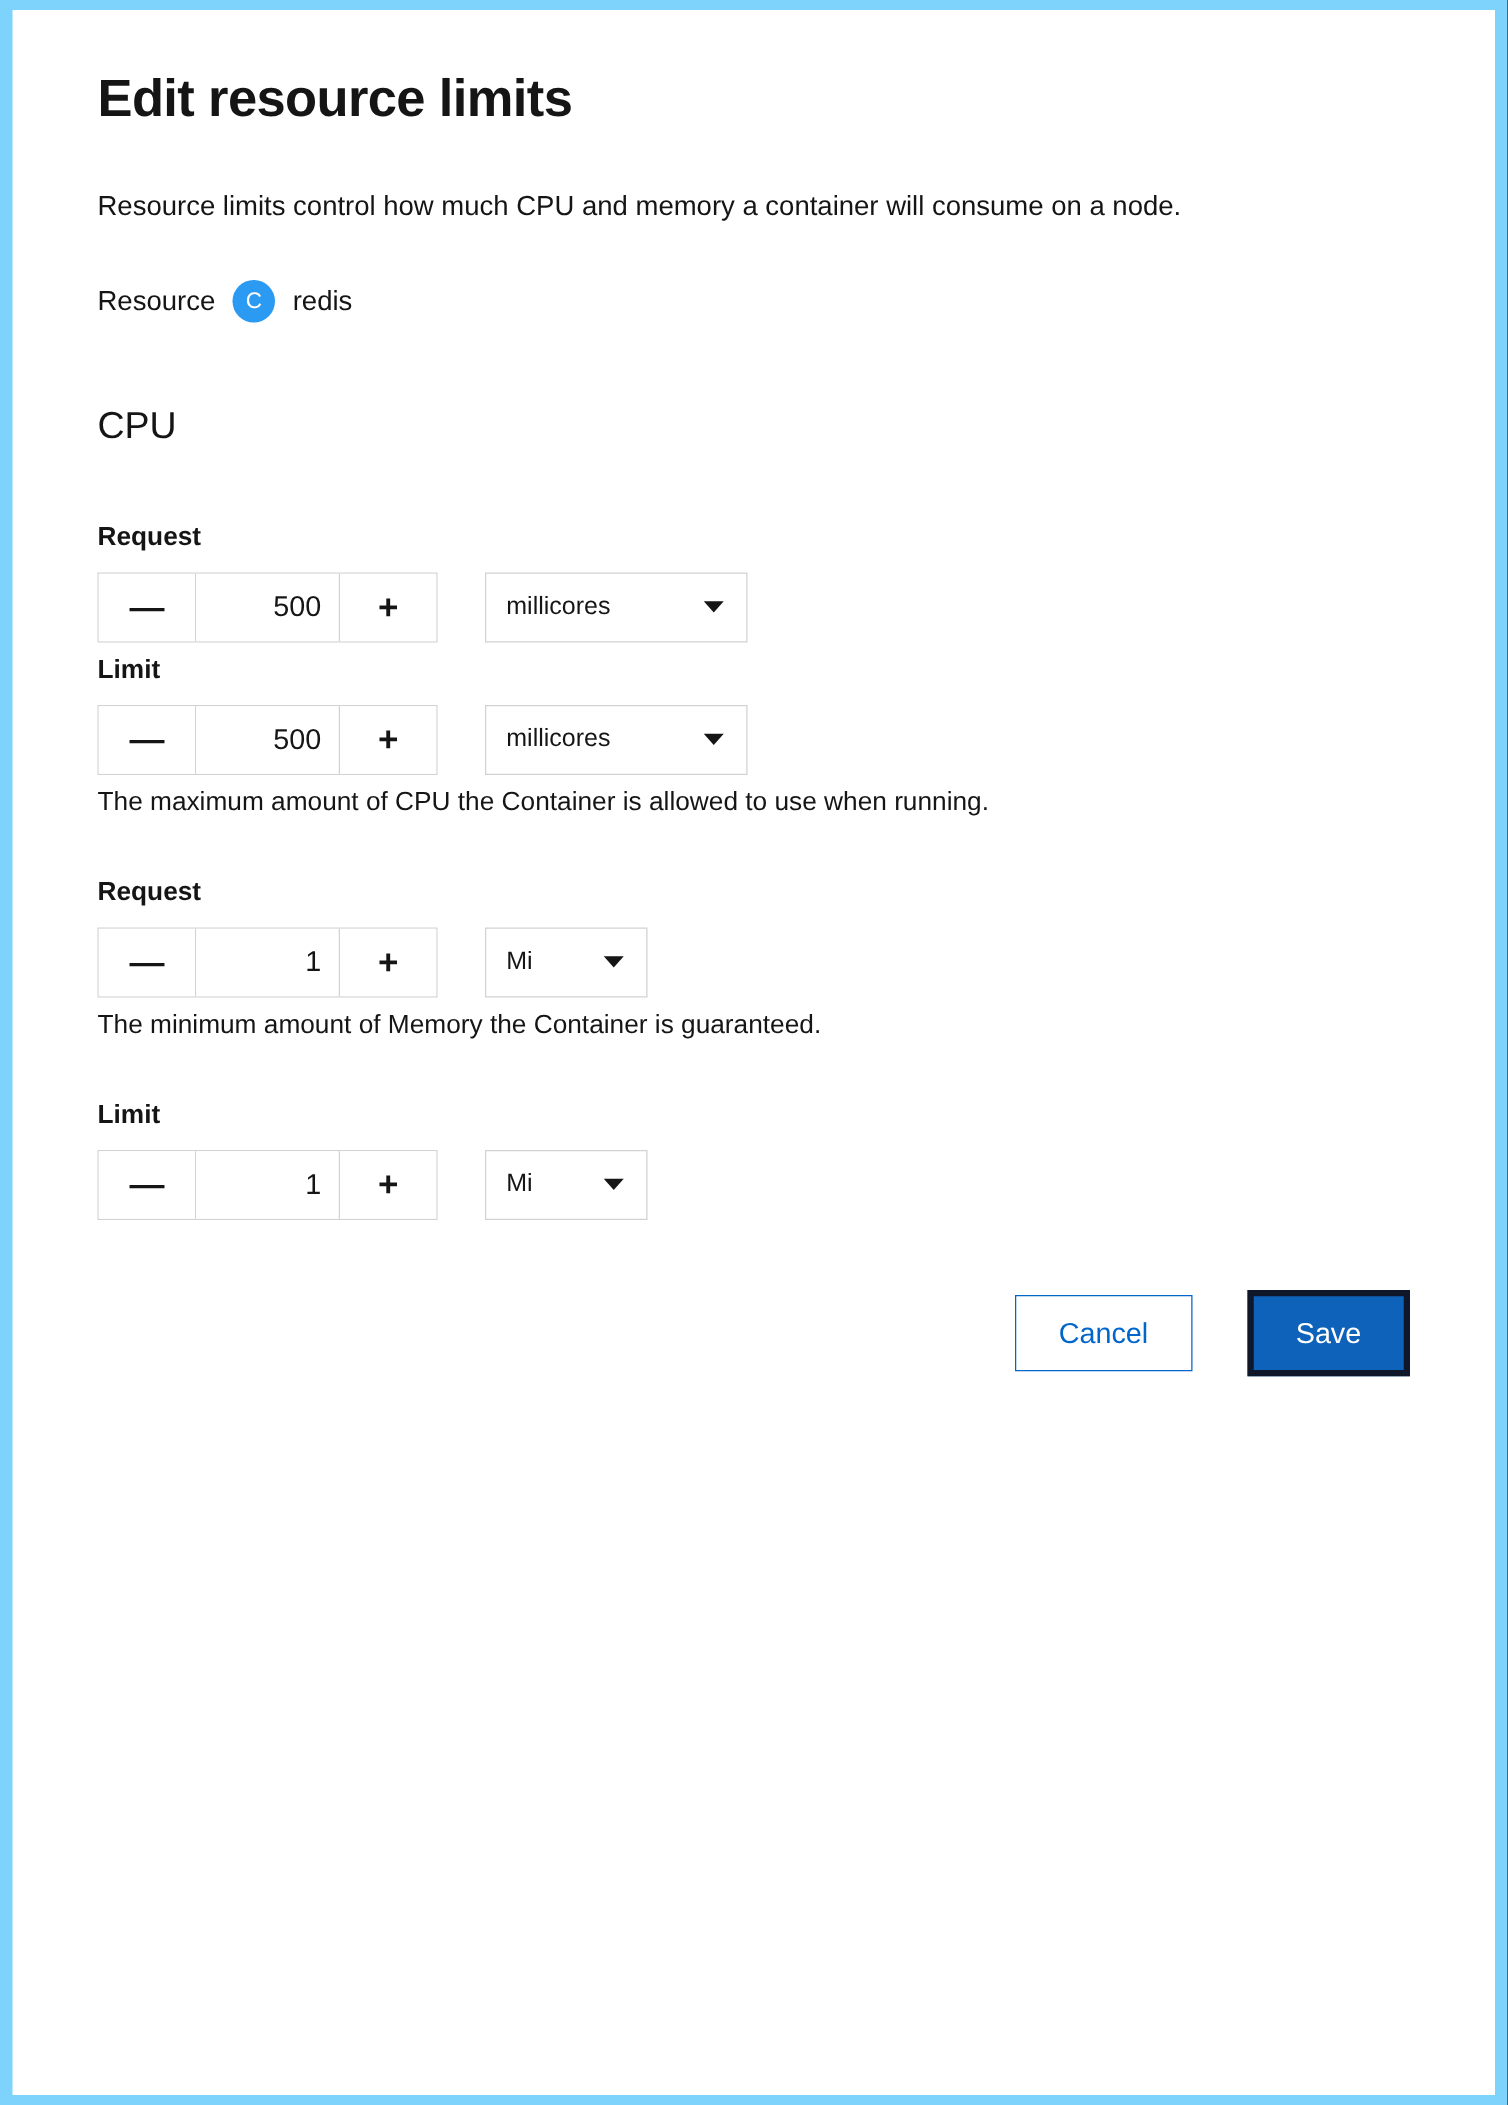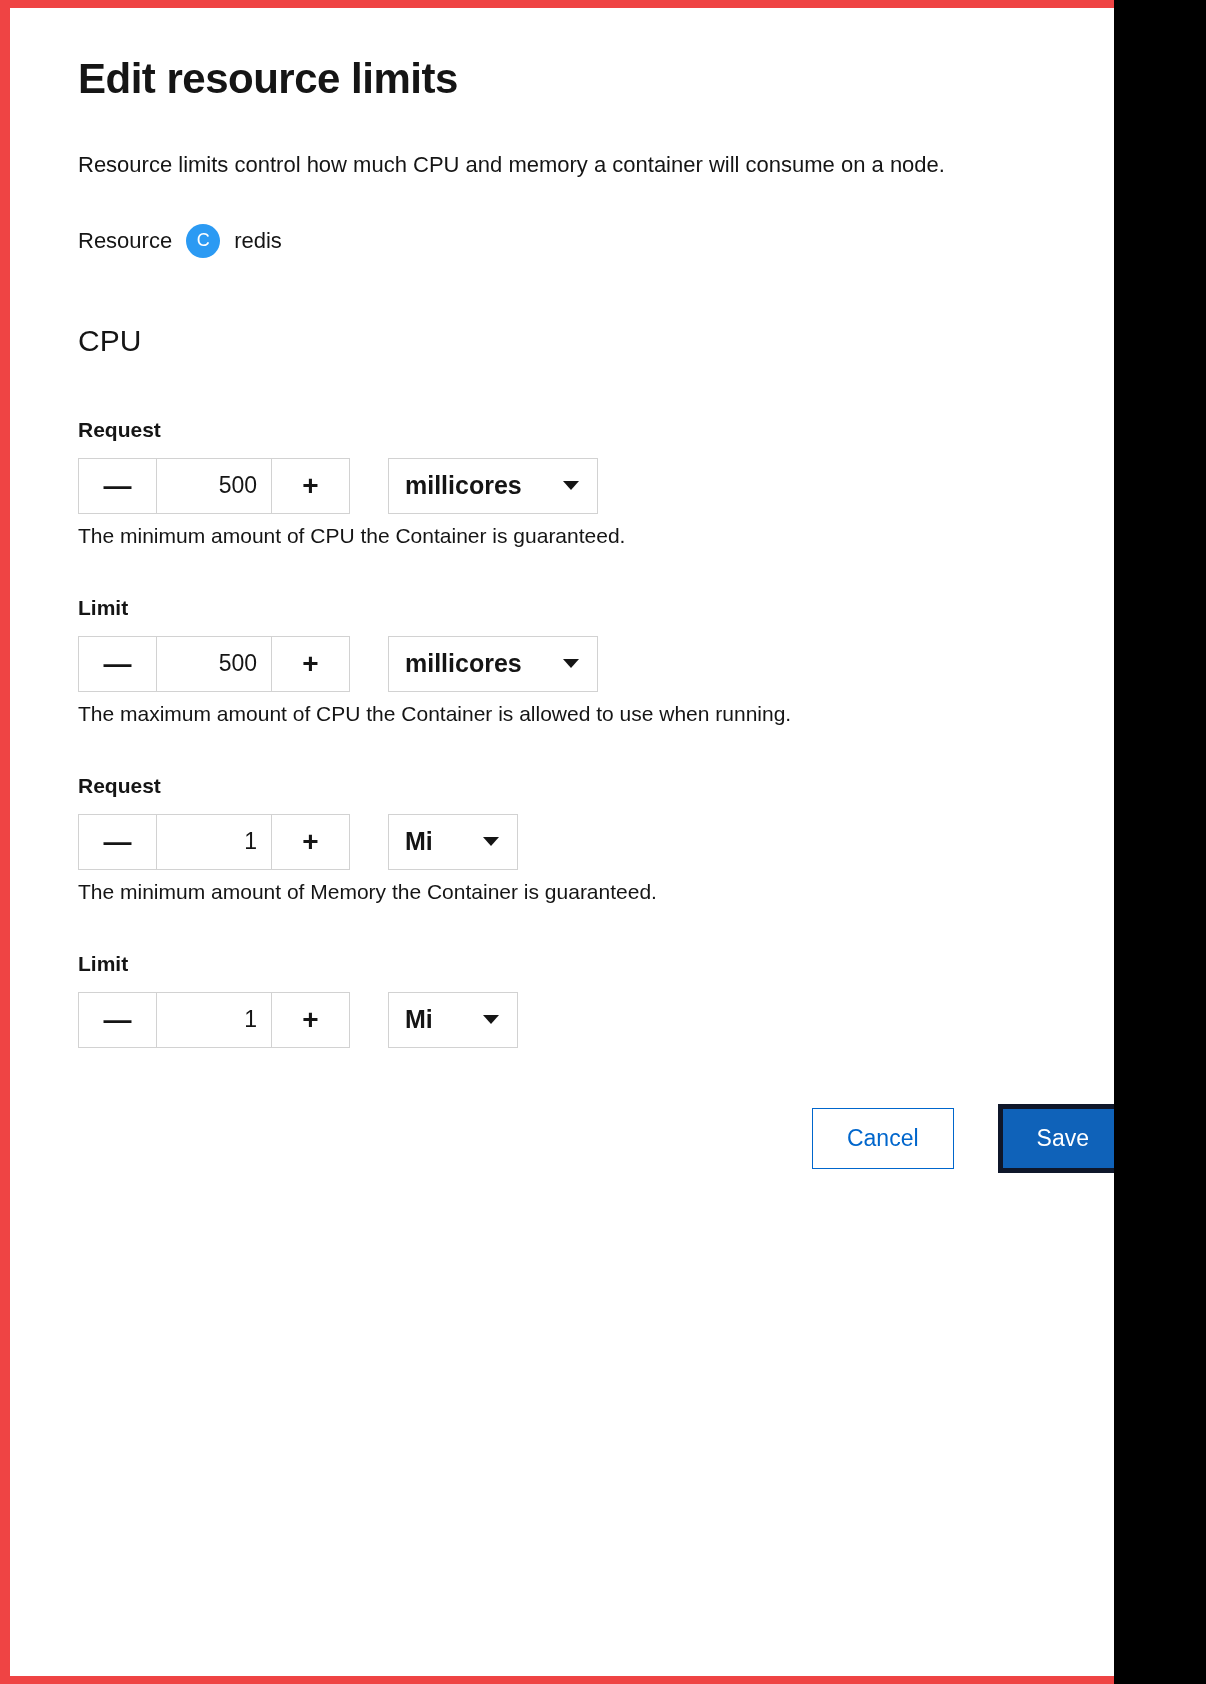--- a/index.html
+++ b/index.html
@@ -8,23 +8,23 @@
     background: #000000;
   }
   body {
     width: 1206px;
     height: 1684px;
     font-family: "Liberation Sans", sans-serif;
     -webkit-font-smoothing: antialiased;
   }
   .screen {
     position: relative;
-    width: 1114px;
+    width: 1206px;
     height: 1684px;
-    background: #ef4444;
+    background: #7dd3fc;
     overflow: hidden;
   }
   .modal {
     position: absolute;
     left: 10px;
     top: 8px;
     width: 1186px;
     height: 1668px;
     background: #ffffff;
     box-sizing: border-box;
@@ -134,24 +134,23 @@
     border: 1px solid #d2d2d2;
     box-sizing: border-box;
     display: flex;
     align-items: center;
     background: #ffffff;
     cursor: pointer;
   }
   .unit-select.wide { width: 210px; }
   .unit-select.narrow { width: 130px; }
   .unit-text {
-    font-size: 25px;
+    font-size: 20px;
     color: #151515;
     padding-left: 16px;
-    font-weight: bold;
   }
   .caret {
     position: absolute;
     right: 18px;
     width: 0;
     height: 0;
     border-left: 8px solid transparent;
     border-right: 8px solid transparent;
     border-top: 9px solid #151515;
   }
@@ -213,21 +212,20 @@
         <div class="stepper">
           <button class="stepper-btn minus">—</button>
           <input class="stepper-input" value="500" style="">
           <button class="stepper-btn plus">+</button>
         </div>
         <div class="unit-select wide">
           <span class="unit-text">millicores</span>
           <span class="caret"></span>
         </div>
       </div>
-      <p class="helper">The minimum amount of CPU the Container is guaranteed.</p>
 
       <div class="field-label">Limit</div>
       <div class="controls">
         <div class="stepper">
           <button class="stepper-btn minus">—</button>
           <input class="stepper-input" value="500" style="">
           <button class="stepper-btn plus">+</button>
         </div>
         <div class="unit-select wide">
           <span class="unit-text">millicores</span>

